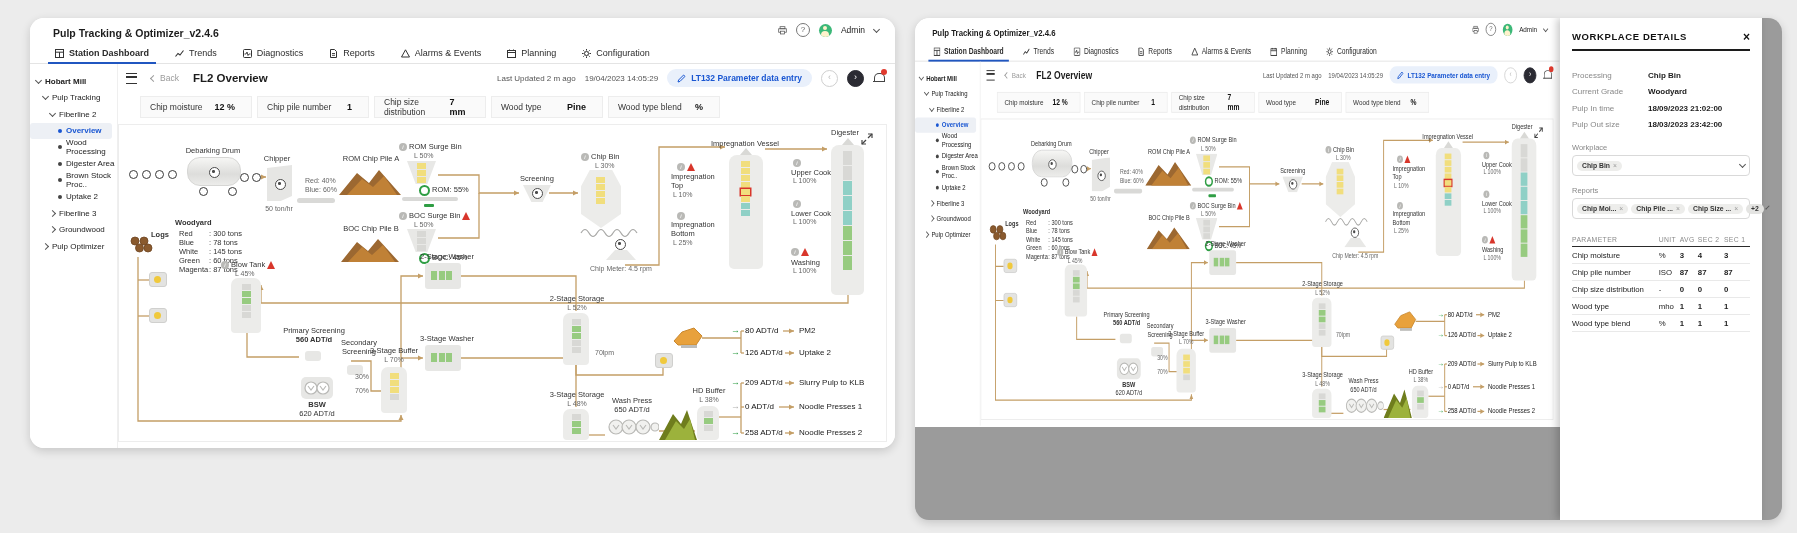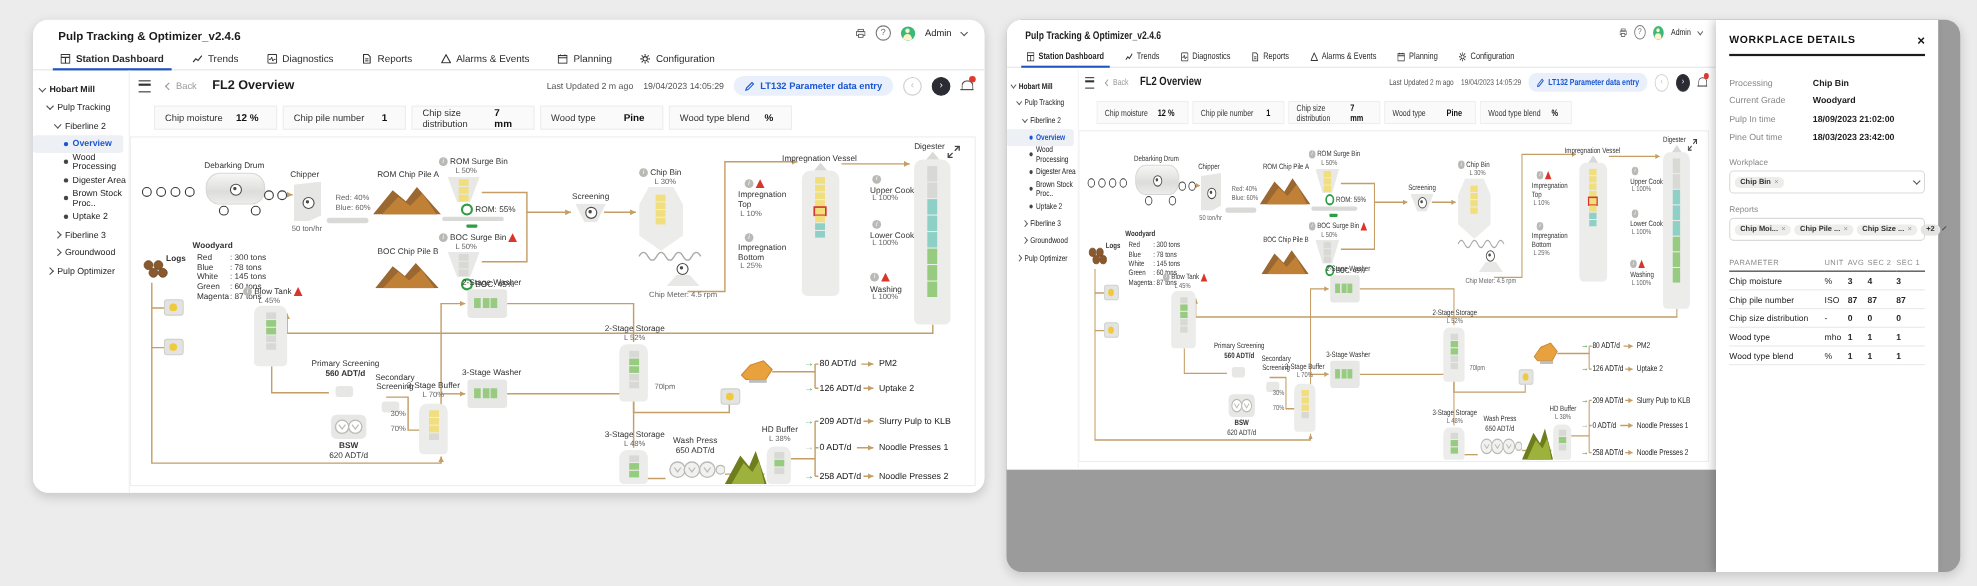--- a/index.html
+++ b/index.html
@@ -1154,21 +1154,21 @@
       </div>
     <div class="d-field">
         <span class="fl">Current Grade</span>
         <span class="fv">Woodyard</span>
       </div>
     <div class="d-field">
         <span class="fl">Pulp In time</span>
         <span class="fv">18/09/2023 21:02:00</span>
       </div>
     <div class="d-field">
-        <span class="fl">Pine Out time</span>
+        <span class="fl">Pulp Out size</span>
         <span class="fv">18/03/2023 23:42:00</span>
       </div>
 
     <div class="d-sel-label">Workplace</div>
     <div class="d-select">
       <span class="chip">
           <span>Chip Bin</span>
           <span class="x">×</span>
         </span>
       <span class="chev down dd"></span>

